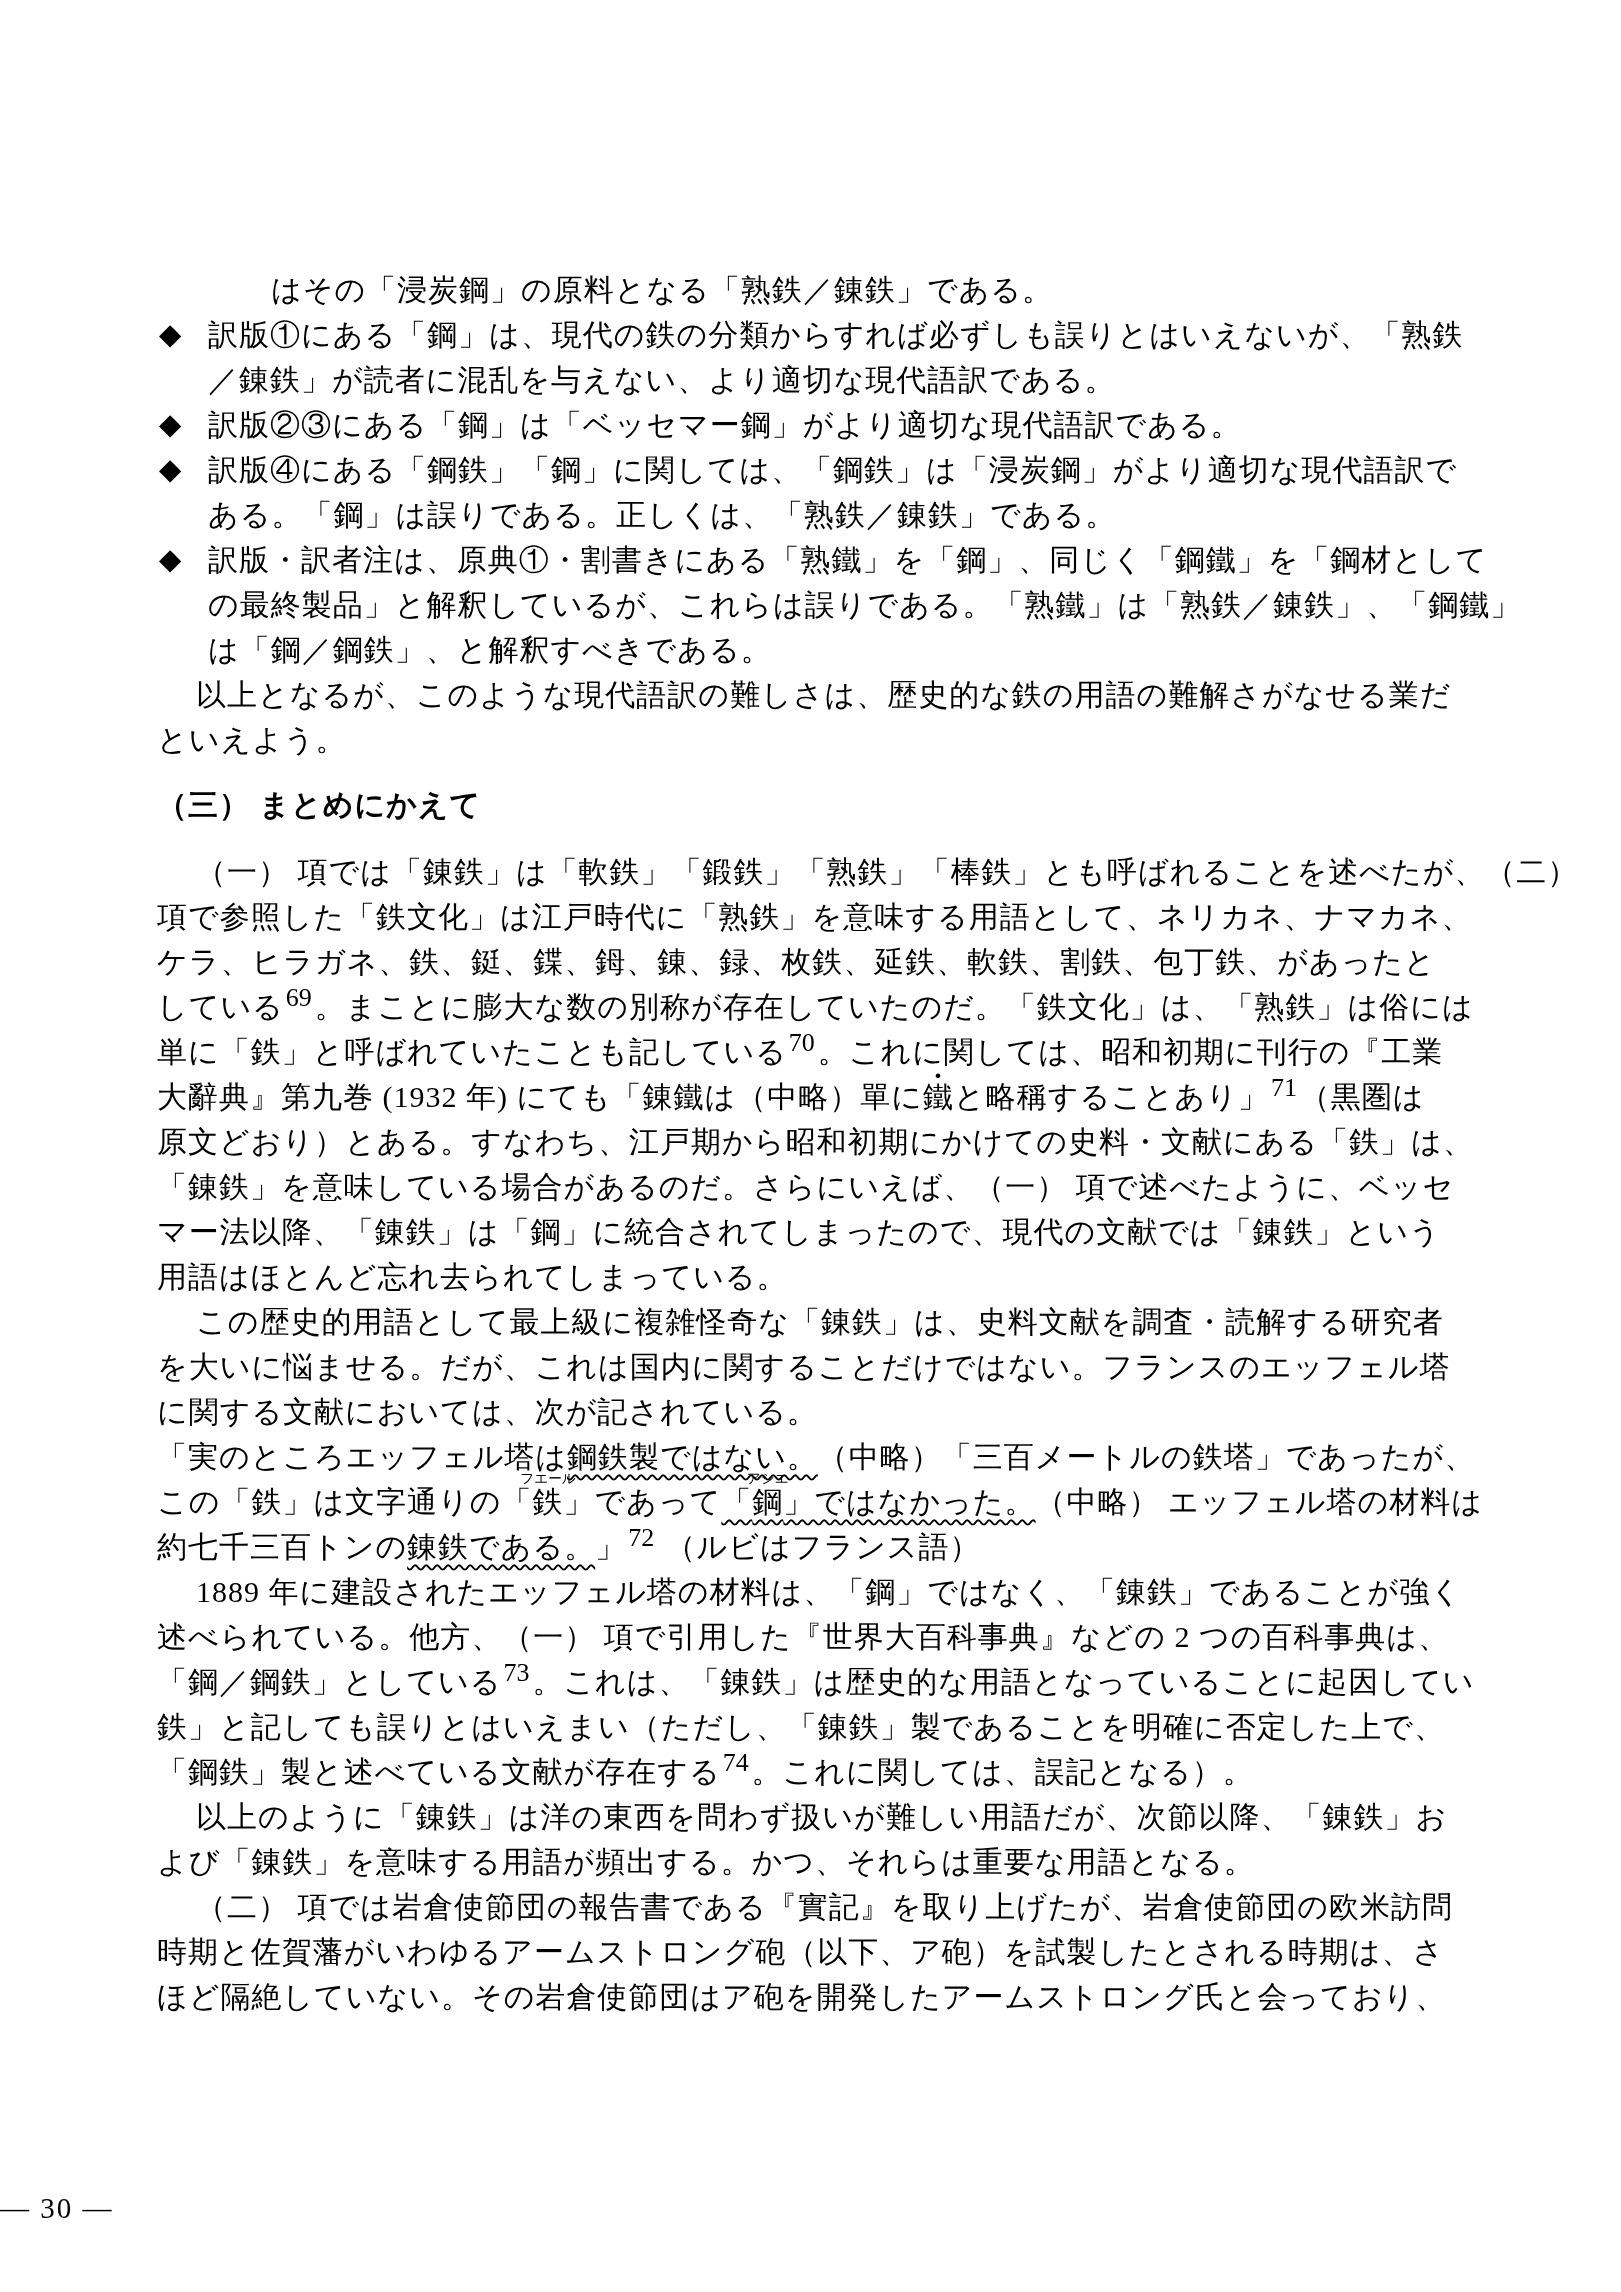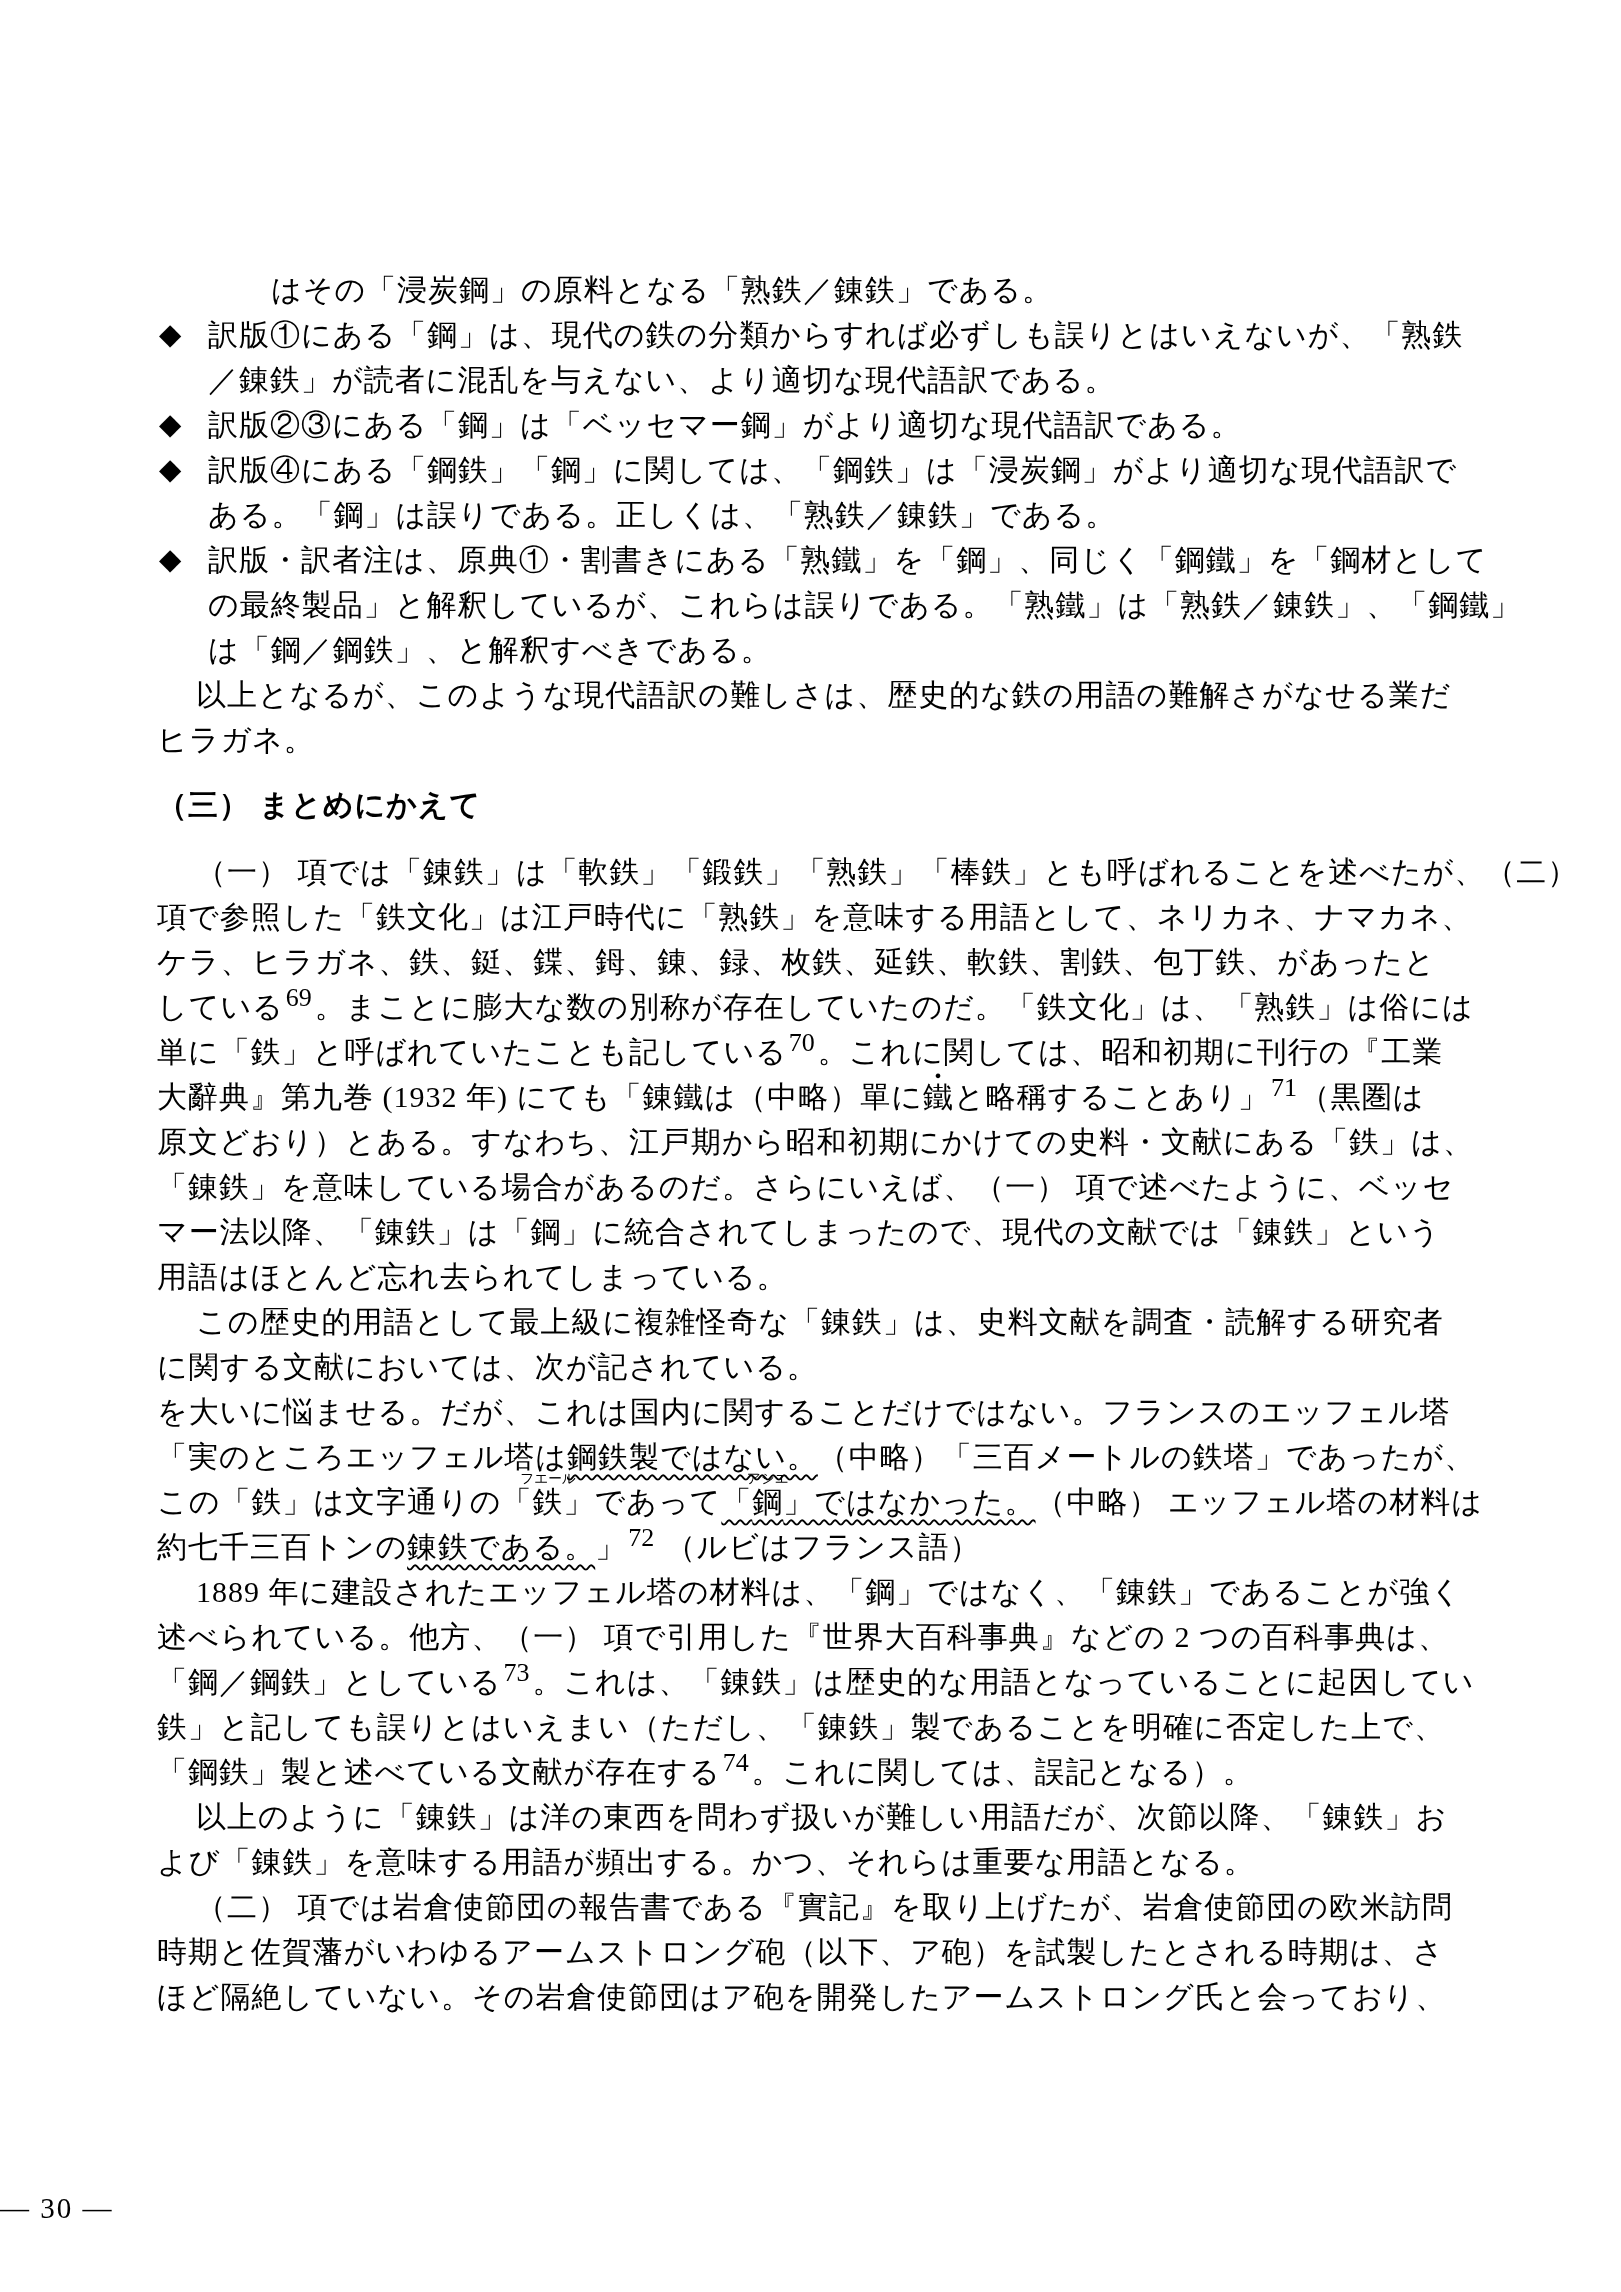--- a/index.html
+++ b/index.html
@@ -88,41 +88,41 @@
         <div class="line"><span class="seg">ある。「鋼」は誤りである。正しくは、「熟鉄／錬鉄」である。</span></div>
       </div>
       <div class="block bullet">
         <span class="marker">◆</span>
         <div class="line"><span class="seg">訳版・訳者注は、原典①・割書きにある「熟鐵」を「鋼」、同じく「鋼鐵」を「鋼材として</span></div>
         <div class="line"><span class="seg">の最終製品」と解釈しているが、これらは誤りである。「熟鐵」は「熟鉄／錬鉄」、「鋼鐵」</span></div>
         <div class="line"><span class="seg">は「鋼／鋼鉄」、と解釈すべきである。</span></div>
       </div>
       <div class="block para">
         <div class="line"><span class="seg">以上となるが、このような現代語訳の難しさは、歴史的な鉄の用語の難解さがなせる業だ</span></div>
-        <div class="line"><span class="seg">ヒラガネ。</span></div>
+        <div class="line"><span class="seg">といえよう。</span></div>
       </div>
       <div class="block heading">
         <div class="line"><span class="seg">（三） まとめにかえて</span></div>
       </div>
       <div class="block para">
         <div class="line"><span class="seg">（一） 項では「錬鉄」は「軟鉄」「鍛鉄」「熟鉄」「棒鉄」とも呼ばれることを述べたが、（二）</span></div>
         <div class="line"><span class="seg">項で参照した「鉄文化」は江戸時代に「熟鉄」を意味する用語として、ネリカネ、ナマカネ、</span></div>
         <div class="line"><span class="seg">ケラ、ヒラガネ、鉄、鋌、鍱、鉧、錬、録、枚鉄、延鉄、軟鉄、割鉄、包丁鉄、があったと</span></div>
         <div class="line"><span class="seg">している</span><span class="seg sup">69</span><span class="seg">。まことに膨大な数の別称が存在していたのだ。「鉄文化」は、「熟鉄」は俗には</span></div>
         <div class="line"><span class="seg">単に「鉄」と呼ばれていたことも記している</span><span class="seg sup">70</span><span class="seg">。これに関しては、昭和初期に刊行の『工業</span></div>
         <div class="line"><span class="seg">大辭典』第九巻 (1932 年) にても「錬鐵は（中略）單に</span><span class="seg dot-char">鐵</span><span class="seg">と略稱することあり」</span><span class="seg sup">71</span><span class="seg">（黒圏は</span></div>
         <div class="line"><span class="seg">原文どおり）とある。すなわち、江戸期から昭和初期にかけての史料・文献にある「鉄」は、</span></div>
         <div class="line"><span class="seg">「錬鉄」を意味している場合があるのだ。さらにいえば、（一） 項で述べたように、ベッセ</span></div>
         <div class="line"><span class="seg">マー法以降、「錬鉄」は「鋼」に統合されてしまったので、現代の文献では「錬鉄」という</span></div>
         <div class="line"><span class="seg">用語はほとんど忘れ去られてしまっている。</span></div>
       </div>
       <div class="block para">
         <div class="line"><span class="seg">この歴史的用語として最上級に複雑怪奇な「錬鉄」は、史料文献を調査・読解する研究者</span></div>
+        <div class="line"><span class="seg">を大いに悩ませる。だが、これは国内に関することだけではない。フランスのエッフェル塔</span></div>
         <div class="line"><span class="seg">に関する文献においては、次が記されている。</span></div>
-        <div class="line"><span class="seg">を大いに悩ませる。だが、これは国内に関することだけではない。フランスのエッフェル塔</span></div>
       </div>
       <div class="block quote">
         <div class="line"><span class="seg">「実のところエッフェル塔は</span><span class="seg wavy">鋼鉄製ではない。</span><span class="seg">（中略）「三百メートルの鉄塔」であったが、</span></div>
         <div class="line"><span class="seg">この「鉄」は文字通りの「</span><span class="seg rb">鉄<span class="rt">フエール</span></span><span class="seg">」であって</span><span class="seg wavy">「</span><span class="seg wavy rb">鋼<span class="rt">アシエ</span></span><span class="seg wavy">」ではなかった。</span><span class="seg">（中略） エッフェル塔の材料は</span></div>
         <div class="line"><span class="seg">約七千三百トンの</span><span class="seg wavy">錬鉄である。</span><span class="seg">」</span><span class="seg sup">72</span><span class="seg"> （ルビはフランス語）</span></div>
       </div>
       <div class="block para">
         <div class="line"><span class="seg">1889 年に建設されたエッフェル塔の材料は、「鋼」ではなく、「錬鉄」であることが強く</span></div>
         <div class="line"><span class="seg">述べられている。他方、（一） 項で引用した『世界大百科事典』などの 2 つの百科事典は、</span></div>
         <div class="line"><span class="seg">「鋼／鋼鉄」としている</span><span class="seg sup">73</span><span class="seg">。これは、「錬鉄」は歴史的な用語となっていることに起因してい</span></div>

